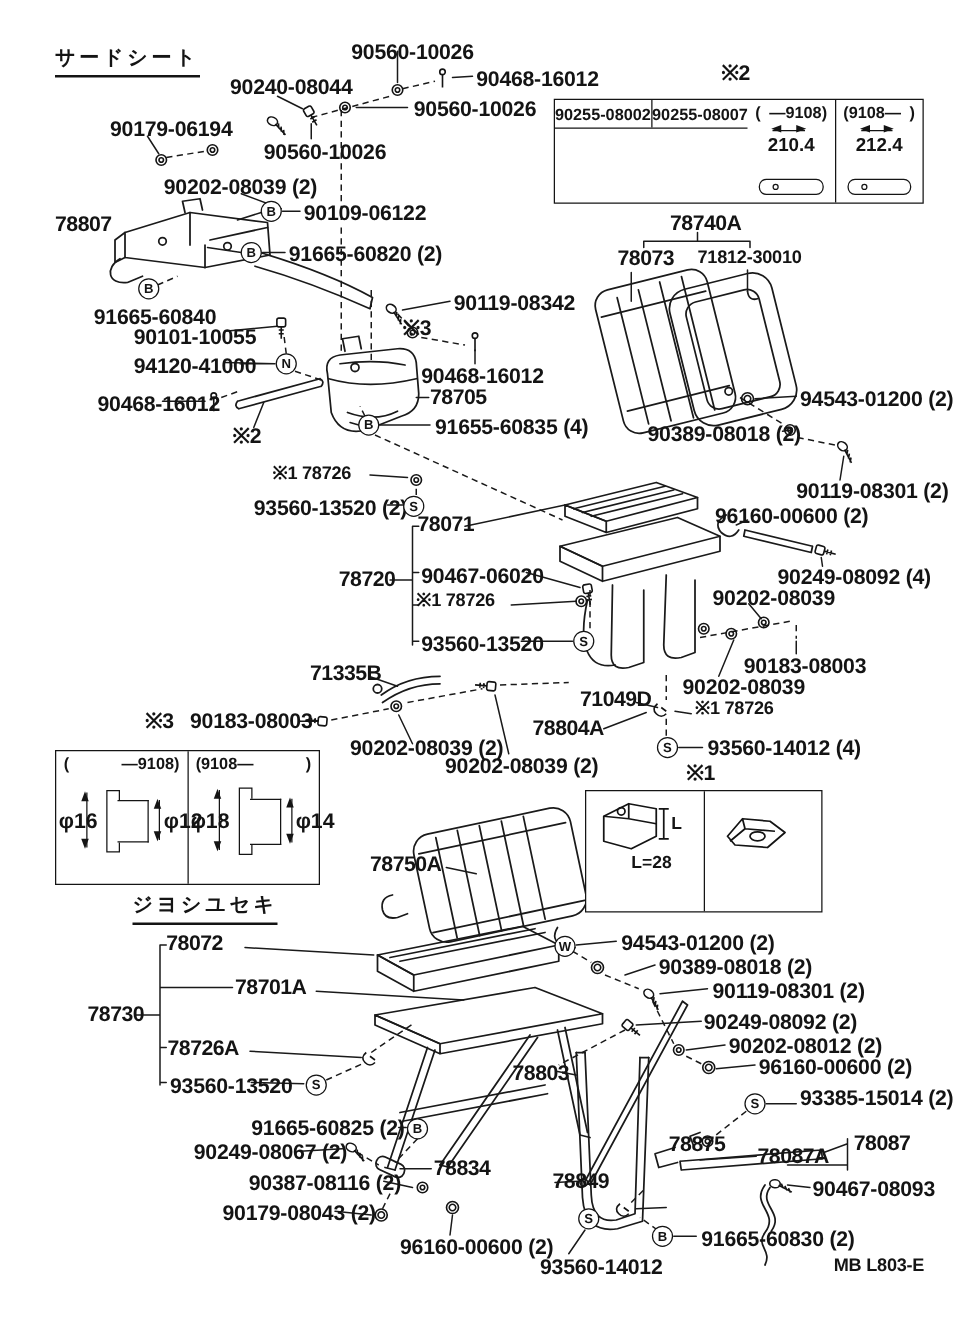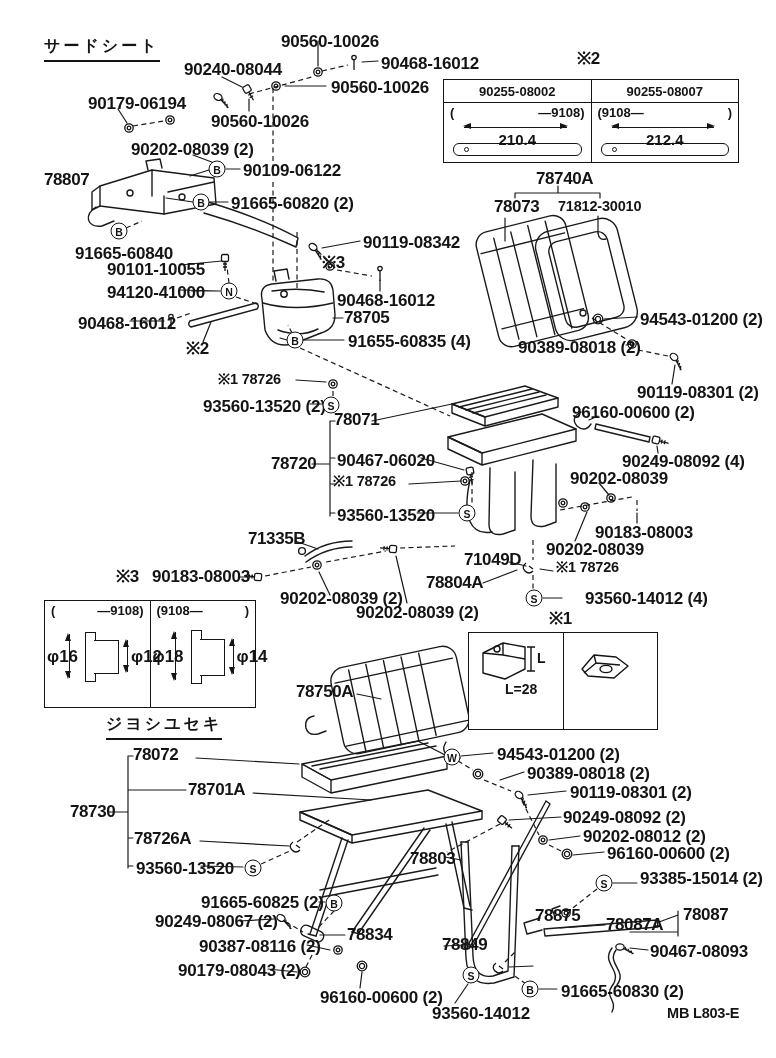--- a/index.html
+++ b/index.html
@@ -8,21 +8,21 @@
   #art{position:absolute;left:0;top:0;}
   .lbl{position:absolute;font-weight:bold;white-space:nowrap;line-height:1.05;color:#141414;letter-spacing:-0.2px;}
   .sm{font-size:17px;}
   .md{font-size:14.5px;}
   .lg{font-size:17px;letter-spacing:-0.4px;}
   .circ{position:absolute;width:17px;height:17px;border:1.7px solid #141414;border-radius:50%;
         display:flex;align-items:center;justify-content:center;font-size:10.5px;font-weight:bold;
         transform:translate(-50%,-50%);background:#fff;box-sizing:border-box;}
   .title{position:absolute;font-weight:bold;font-size:16px;letter-spacing:3px;
          border-bottom:2.2px solid #141414;padding-bottom:3px;white-space:nowrap;}
-  .tblbox{position:absolute;border:1.8px solid #141414;background:#fff;display:flex;flex-direction:column;box-sizing:border-box;}
+  .tblbox{position:absolute;border:1.8px solid #141414;background:#fff;display:flex;flex-direction:row;box-sizing:border-box;}
   .trow{display:flex;}
   .thdr{border-bottom:1.7px solid #141414;}
   .tcell{flex:1;display:flex;align-items:center;justify-content:center;
          font-weight:bold;font-size:13px;position:relative;}
   .tcell.rb{border-left:1.7px solid #141414;}
   .tbody{flex:1;}
   .range-row{position:absolute;left:0;right:0;top:2px;display:flex;justify-content:space-between;
              padding:0 6px;font-weight:bold;font-size:13px;}
   .harrow{position:absolute;border-top:1.5px solid #141414;}
   .harrow:before{content:"";position:absolute;left:-1px;top:-4.6px;width:0;height:0;
@@ -364,21 +364,21 @@
       <div class="lbl sm" style="left: 637px; top: 384px;">90119-08301 (2)</div>
       <div class="lbl sm" style="left: 572px; top: 404px;">96160-00600 (2)</div>
       <div class="lbl sm" style="left: 622px; top: 453px;">90249-08092 (4)</div>
       <div class="lbl sm" style="left: 570px; top: 470px;">90202-08039</div>
       <div class="lbl sm" style="left: 595px; top: 524px;">90183-08003</div>
       <div class="lbl sm" style="left: 546px; top: 541px;">90202-08039</div>
       <div class="lbl lg" style="left: 248px; top: 530px;">71335B</div>
       <div class="lbl lg" style="left: 464px; top: 551px;">71049D</div>
       <div class="lbl md" style="left: 556px; top: 560px;">※1 78726</div>
       <div class="lbl lg" style="left: 426px; top: 574px;">78804A</div>
-      <div class="lbl sm" style="left: 566px; top: 590px; margin-left: 19px;">93560-14012 (4)</div>
+      <div class="lbl sm" style="left: 566px; top: 590px;">93560-14012 (4)</div>
       <div class="lbl sm" style="left: 280px; top: 590px;">90202-08039 (2)</div>
       <div class="lbl sm" style="left: 356px; top: 604px;">90202-08039 (2)</div>
       <div class="lbl lg" style="left: 116px; top: 568px;">※3</div>
       <div class="lbl sm" style="left: 152px; top: 568px;">90183-08003</div>
       <div class="lbl lg" style="left: 549px; top: 610px;">※1</div>
       <div class="lbl lg" style="left: 577px; top: 50px;">※2</div>
       <div class="lbl lg" style="left: 296px; top: 683px;">78750A</div>
       <div class="lbl lg" style="left: 133px; top: 746px;">78072</div>
       <div class="lbl lg" style="left: 188px; top: 781px;">78701A</div>
       <div class="lbl lg" style="left: 70px; top: 803px;">78730</div>

